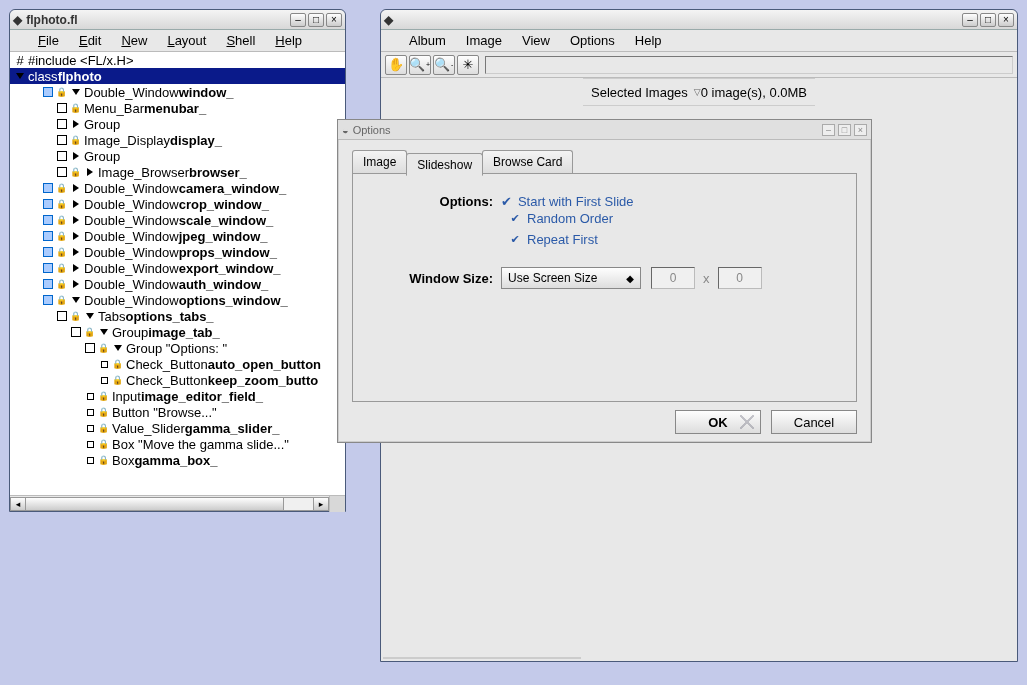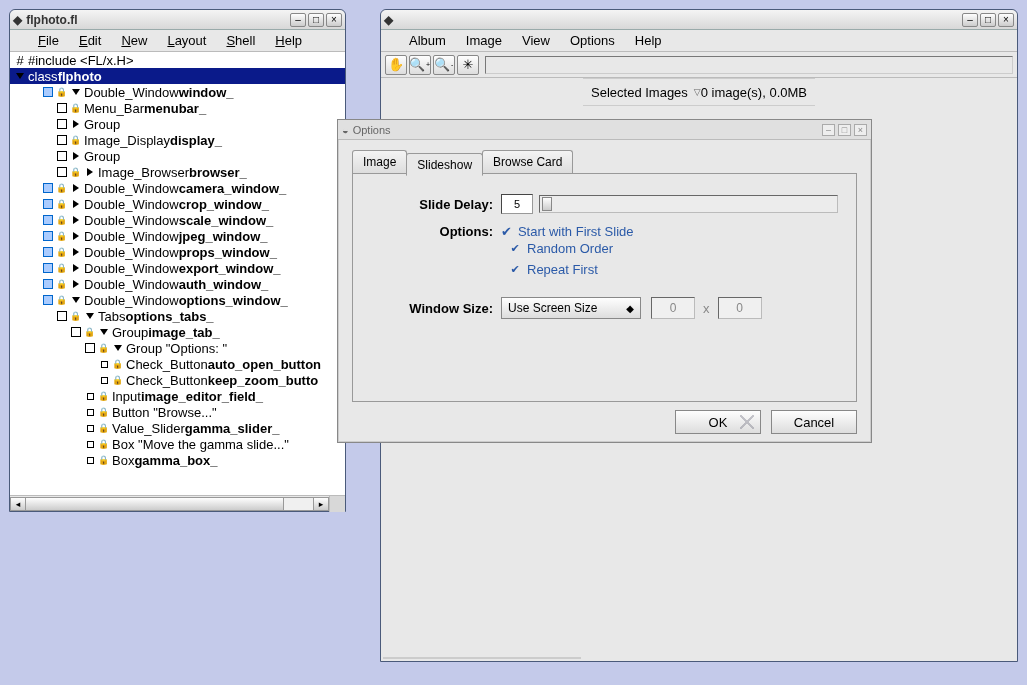--- a/index.html
+++ b/index.html
@@ -177,21 +177,21 @@
   }
   .check { display:flex; align-items:center; gap:6px; font-size:13px; color:#2b5aa8; margin-bottom:6px; margin-left:138px;}
   .check .box { width:12px;height:12px;color:#2b5aa8;display:flex;align-items:center;justify-content:center;font-size:11px;}
   .select {
     width:140px; height:22px; border:1px solid #888; background:linear-gradient(#fefefe,#ddd);
     display:flex;align-items:center;justify-content:space-between;padding:0 6px;font-size:12px;
   }
   .numin { width:44px; height:22px; border:1px inset #bbb; background:#f0f0f0; color:#888; text-align:center; font-size:12px;}
   .btnrow { display:flex; justify-content:flex-end; gap:10px; padding-top:8px;}
   .btn { width:86px; height:24px; border:1px solid #888; background:linear-gradient(#fefefe,#ddd); display:flex;align-items:center;justify-content:center;font-size:13px;cursor:pointer;}
-  .btn.ok { position:relative; }
+  .btn.ok { position:relative;font-weight:bold; }
   .btn.ok::after { content:""; position:absolute; right:6px; top:4px; width:14px; height:14px;
     background: linear-gradient(135deg,transparent 45%, #667 45%, #667 55%, transparent 55%),
                linear-gradient(45deg,transparent 45%, #667 45%, #667 55%, transparent 55%);
     opacity:.35;
   }
   
   .i-sq { width:10px;height:10px;border:1px solid #000;background:#fff;}
   .i-sq.c-green{ background:#6c6; border-color:#070;}
   .i-sq.c-blue{ background:#acf; border-color:#06c;}
   .i-lock{ font-size:9px; color:#a33;}
@@ -571,27 +571,20 @@
       <div class="obtn">×</div>
     </div>
   </div>
   <div class="obody">
     <div class="tabs">
       <div class="tab">Image</div>
       <div class="tab active">Slideshow</div>
       <div class="tab">Browse Card</div>
     </div>
     <div class="tabpanel">
-      <div class="frow">
-        <div class="flabel">Slide Delay:</div>
-        <input class="finput" value="5" style="">
-        <div class="slider">
-            <div class="sthumb"></div>
-          </div>
-      </div>
       <div class="frow" style="margin-bottom:2px">
         <div class="flabel">Options:</div>
         <div style="display:flex;align-items:center;gap:6px;color:#2b5aa8">
           <span class="box">✔</span>
           <span>Start with First Slide</span>
         </div>
       </div>
       <div class="check">
         <span class="box">✔</span>
         <span>Random Order</span>

